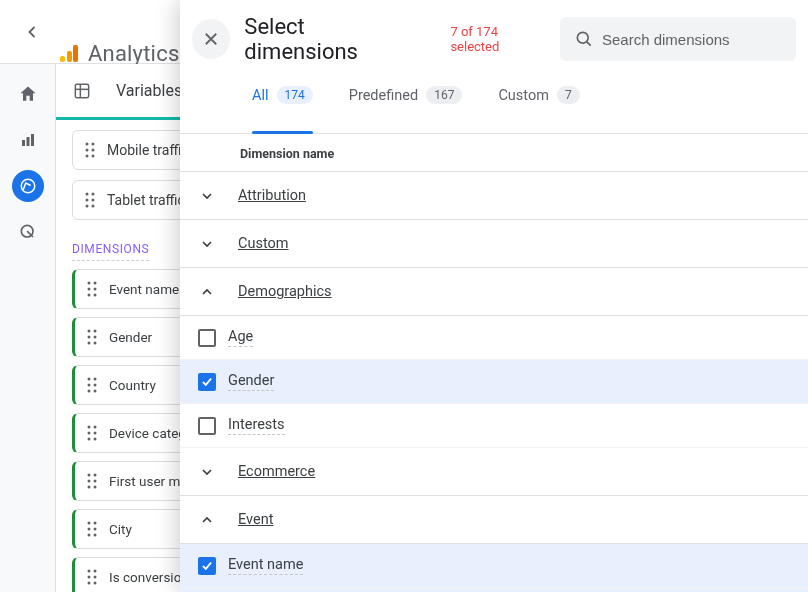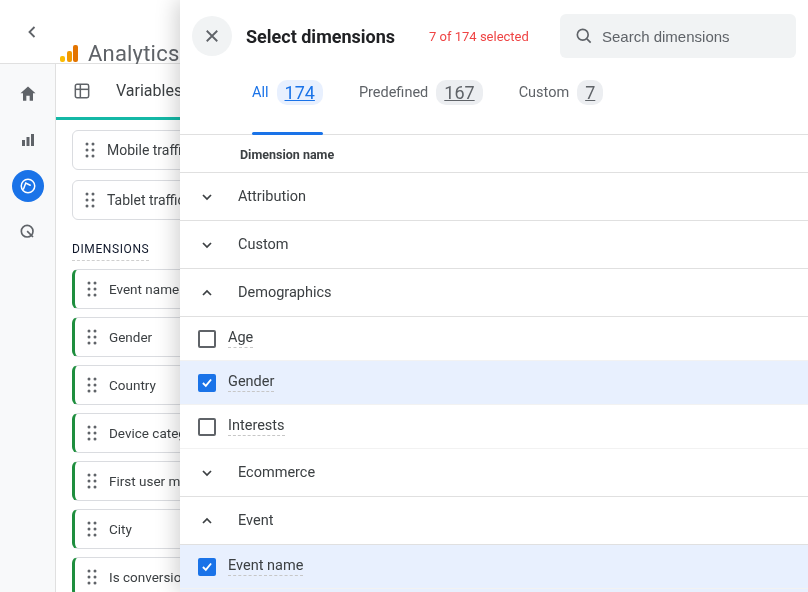--- a/index.html
+++ b/index.html
@@ -19,48 +19,48 @@
   .rail { position:absolute; top:64px; left:0; width:56px; bottom:0; border-right:1px solid #e0e0e0; background:#f8f9fa; display:flex; flex-direction:column; align-items:center; padding-top:14px; gap:14px; }
   .rail-item { width:32px; height:32px; border-radius:50%; display:flex; align-items:center; justify-content:center; color:#5f6368; }
   .rail-item.active { background:#1a73e8; color:#fff; }
 
   
   .varpanel { position:absolute; top:64px; left:56px; width:232px; bottom:0; border-right:1px solid #e0e0e0; background:#fff; }
   .varhead { height:56px; display:flex; align-items:center; gap:24px; padding:0 16px; border-bottom:3px solid #14b8a6; }
   .varhead .title { font-size:16px; color:#3c4043; font-weight:400; }
   .segment-chip { margin:10px 16px; height:40px; border:1px solid #dadce0; border-radius:6px; display:flex; align-items:center; gap:12px; padding:0 12px; color:#3c4043; font-size:14px; }
   .drag-icon { color:#5f6368; display:inline-flex; }
-  .section-label { margin:22px 16px 8px; font-size:12px; letter-spacing:0.6px; color:#0f172a; border-bottom:1px dashed #cfcfcf; padding-bottom:4px; width:max-content; }
+  .section-label { margin:22px 16px 8px; font-size:12px; letter-spacing:0.6px; color:#8b5cf6; border-bottom:1px dashed #cfcfcf; padding-bottom:4px; width:max-content; }
   .dim-chip { margin:8px 16px; height:40px; border:1px solid #dadce0; border-radius:6px; display:flex; align-items:center; gap:12px; padding:0 12px; font-size:13.5px; color:#3c4043; border-left:3px solid #1e8e3e; }
 
   
   .scrim { position:absolute; top:0; left:0; width:808px; height:592px; background:#fff; opacity:0; }
 
   
   .dialog { position:absolute; top:0; left:180px; right:0; bottom:0; background:#fff; box-shadow:-4px 0 20px rgba(0,0,0,0.18); }
   .dlg-header { display:flex; align-items:center; padding:14px 12px 0 12px; gap:14px; }
   .close-btn { width:40px; height:40px; border-radius:50%; background:#f1f3f4; display:flex; align-items:center; justify-content:center; color:#5f6368; }
-  .dlg-title { font-size:18px; color:#202124; font-weight:700; }
+  .dlg-title { font-size:22px; color:#202124; font-weight:400; }
   .dlg-sub { font-size:13px; color:#ef4444; margin-left:20px; }
   .search { margin-left:auto; display:flex; align-items:center; gap:8px; background:#f1f3f4; height:44px; border-radius:6px; padding:0 14px; min-width:236px; }
   .search input { border:none; background:transparent; outline:none; font-size:15px; color:#3c4043; width:180px; }
   .search input::placeholder { color:#5f6368; }
   .search .mag { color:#5f6368; }
 
   
   .tabs { display:flex; gap:36px; padding:0 0 0 72px; margin-top:22px; border-bottom:1px solid #e0e0e0; }
   .tab { display:flex; align-items:center; gap:8px; font-size:14.5px; color:#5f6368; padding-bottom:29px; position:relative; }
   .tab.active { color:#1a73e8; }
   .tab.active::after { content:""; position:absolute; left:0; right:0; bottom:-1px; height:3px; background:#1a73e8; border-radius:2px; }
-  .badge { background:#eceef1; color:#5f6368; font-size:18px; padding:2px 8px; border-radius:10px;text-decoration:underline; }
+  .badge { background:#eceef1; color:#5f6368; font-size:12px; padding:2px 8px; border-radius:10px; }
   .tab.active .badge { background:#e8f0fe; color:#1a73e8; }
 
   
   .listhead { padding:12px 0 10px 60px; font-size:12.5px; font-weight:700; color:#3c4043; border-bottom:1px solid #e0e0e0; }
-  .group-row { height:48px; display:flex; align-items:center; gap:22px; padding:0 0 0 18px; border-bottom:1px solid #e0e0e0; font-size:14.5px; color:#3c4043; }
+  .group-row { height:48px; display:flex; align-items:center; gap:22px; padding:0 0 0 18px; border-bottom:1px solid #e0e0e0; font-size:14.5px; color:#3c4043;text-decoration:underline; }
   .chev { width:18px; display:flex; align-items:center; justify-content:center; color:#3c4043; }
   .chev svg { display:block; }
   .item-row { height:44px; display:flex; align-items:center; gap:12px; padding:0 0 0 18px; border-bottom:1px solid #f2f2f2; font-size:14.5px; color:#3c4043; }
   .item-row.selected { background:#e8f0fe; }
   .cb { width:18px; height:18px; border:2px solid #5f6368; border-radius:2px; display:flex; align-items:center; justify-content:center; background:#fff; }
   .cb.checked { background:#1a73e8; border-color:#1a73e8; color:#fff; }
   .item-label { border-bottom:1px dashed #c7c7c7; padding-bottom:1px; }
 
   svg { display:block; }
 </style>

